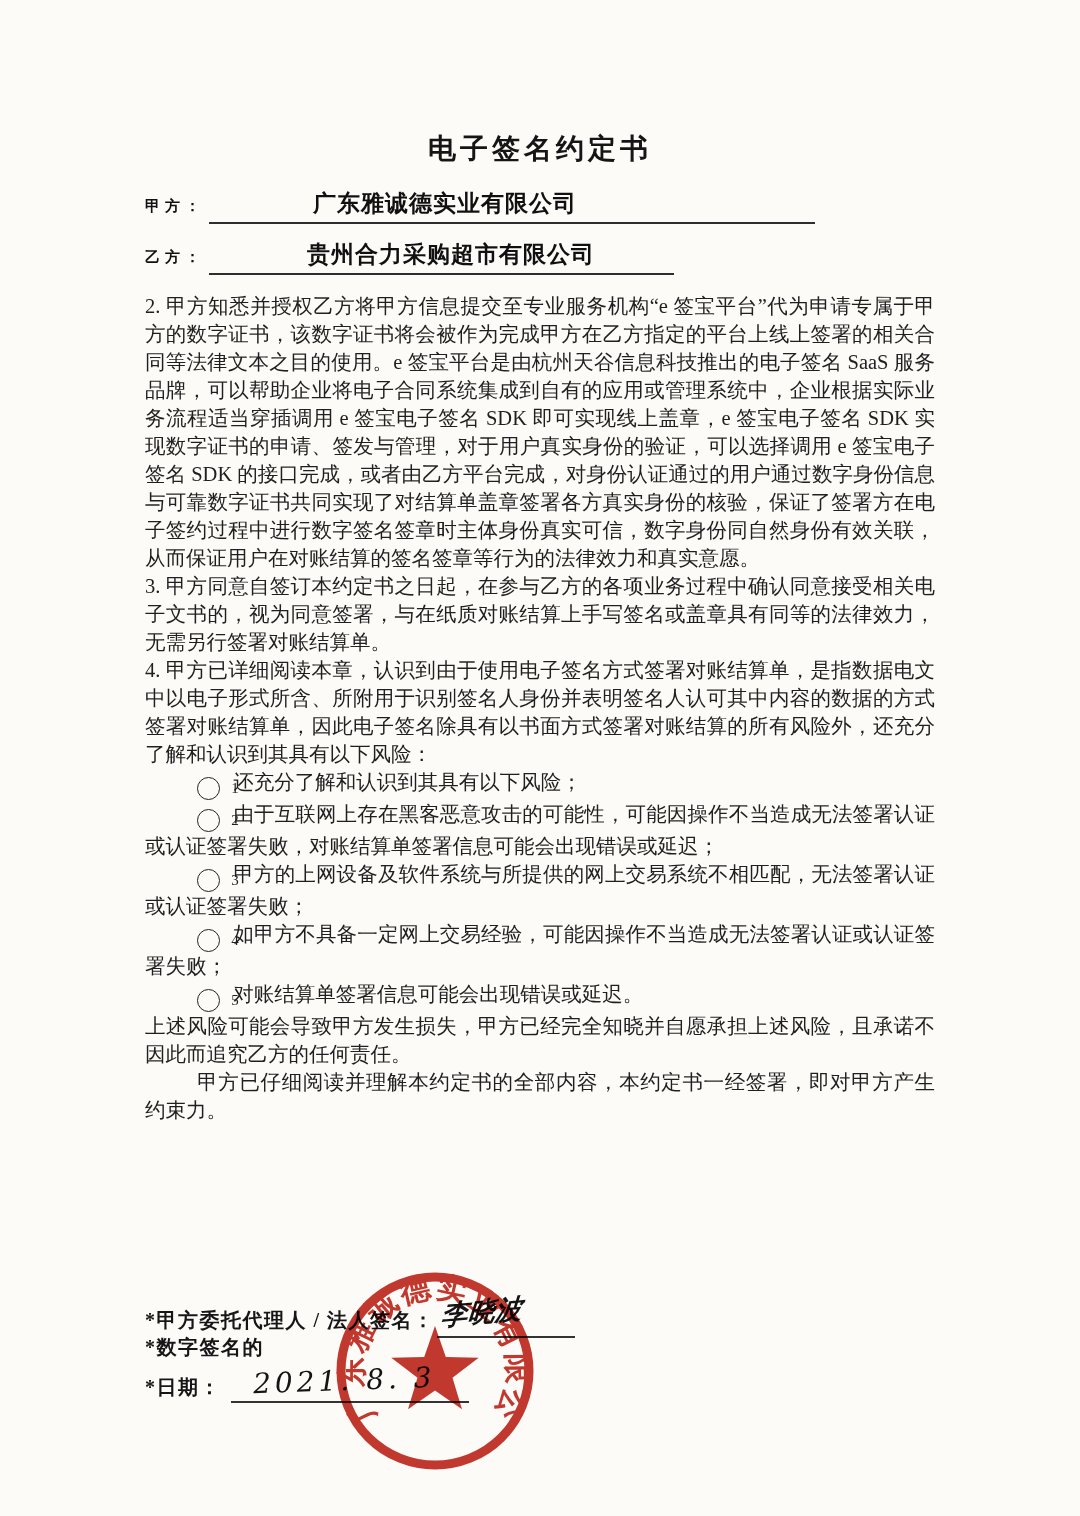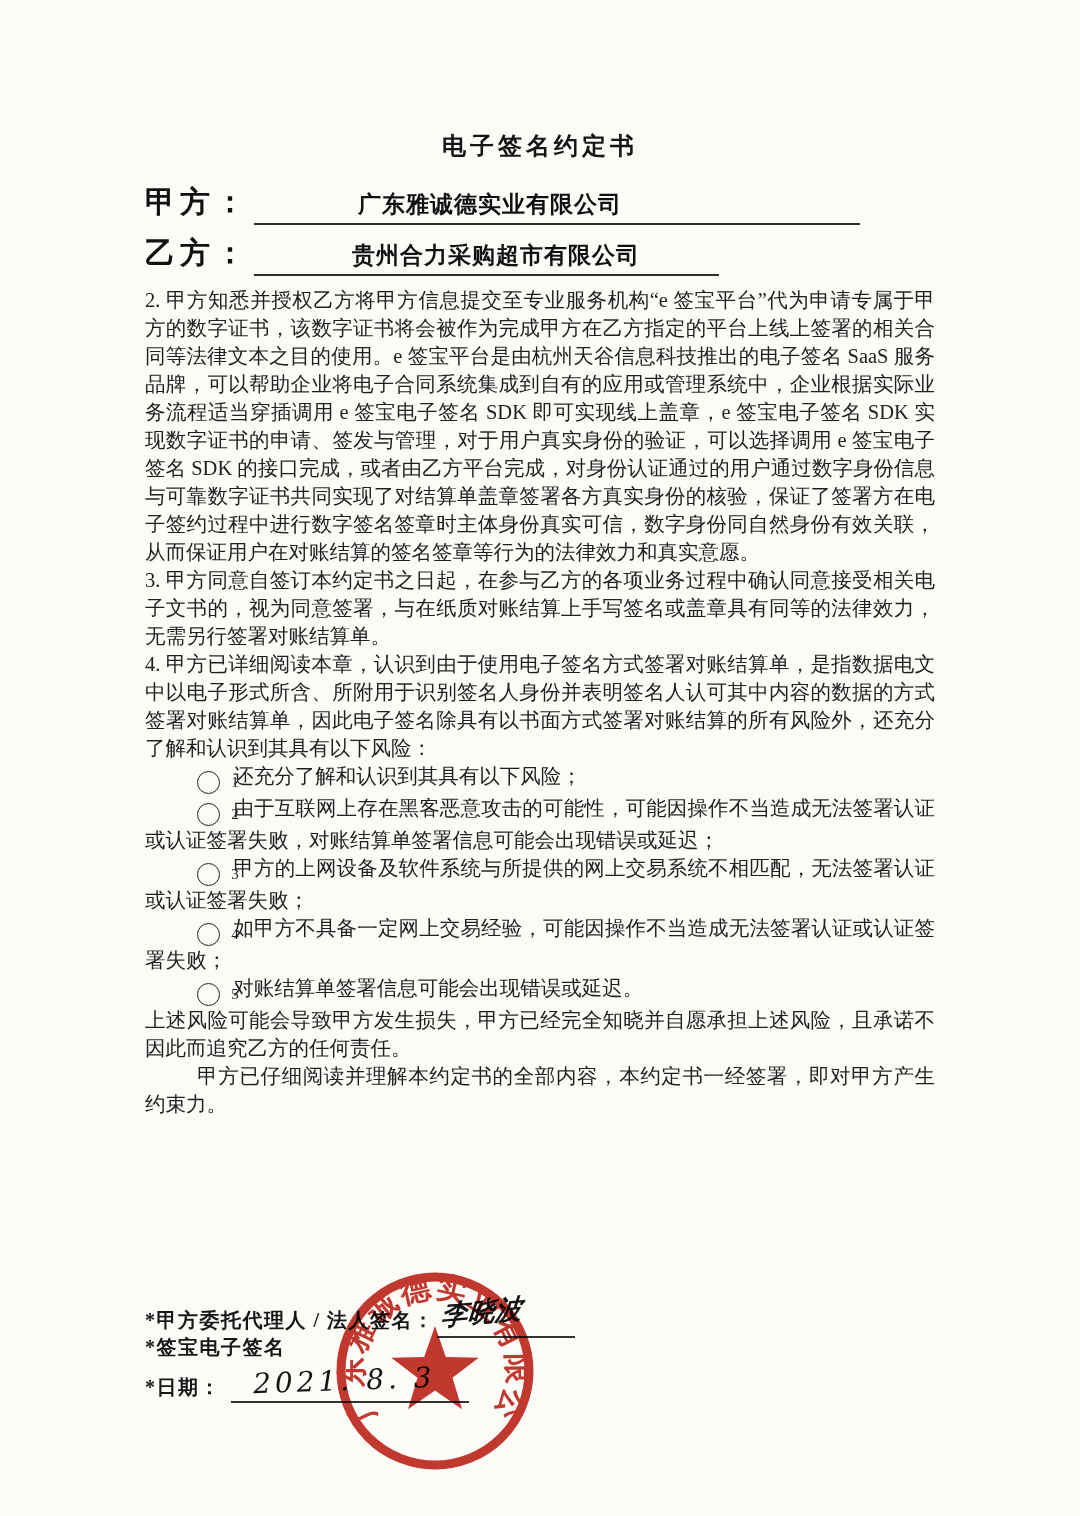--- a/index.html
+++ b/index.html
@@ -12,29 +12,29 @@
     padding:0 145px;
     overflow:hidden;
     font-family:"Liberation Serif","DejaVu Serif",serif;
     color:#1f1f1f;
     --ink:#1f1f1f;
     --stamp:#c02a1f;
   }
   .title{
     margin:130px 0 0 0;
     text-align:center;
-    font-size:24px;
+    font-size:28px;
     font-weight:bold;
     letter-spacing:4px;
     color:#151515;
   }
   .parties{margin-top:20px;}
   .party-row{display:flex;align-items:baseline;height:44px;margin-bottom:7px;}
   .party-label{
-    font-size:30px;font-weight:bold;letter-spacing:5px;color:#101010;white-space:nowrap;
+    font-size:15px;font-weight:bold;letter-spacing:5px;color:#101010;white-space:nowrap;
   }
   .party-line{
     display:inline-block;
     border-bottom:2px solid #2e2e2e;
     padding-bottom:3px;
     margin-left:4px;
     box-sizing:border-box;
   }
   .party-line-a{width:606px;padding-left:104px;}
   .party-line-b{width:465px;padding-left:98px;}
@@ -152,21 +152,21 @@
   </div>
 
   <div class="sig-block">
     <div class="sig-row">
       <span class="sig-label">*甲方委托代理人 / 法人签名：</span>
       <span class="sig-line sig-line-name">
         <span class="handwriting hand-name">李晓波</span>
       </span>
     </div>
     <div class="sig-row">
-      <span class="sig-label">*签宝电子签名</span>
+      <span class="sig-label">*数字签名的</span>
     </div>
     <div class="sig-row">
       <span class="sig-label">*日期：</span>
       <span class="sig-line sig-line-date">
         <span class="handwriting hand-date">2021. 8. 3</span>
       </span>
     </div>
   </div>
 
   <div class="stamp">

